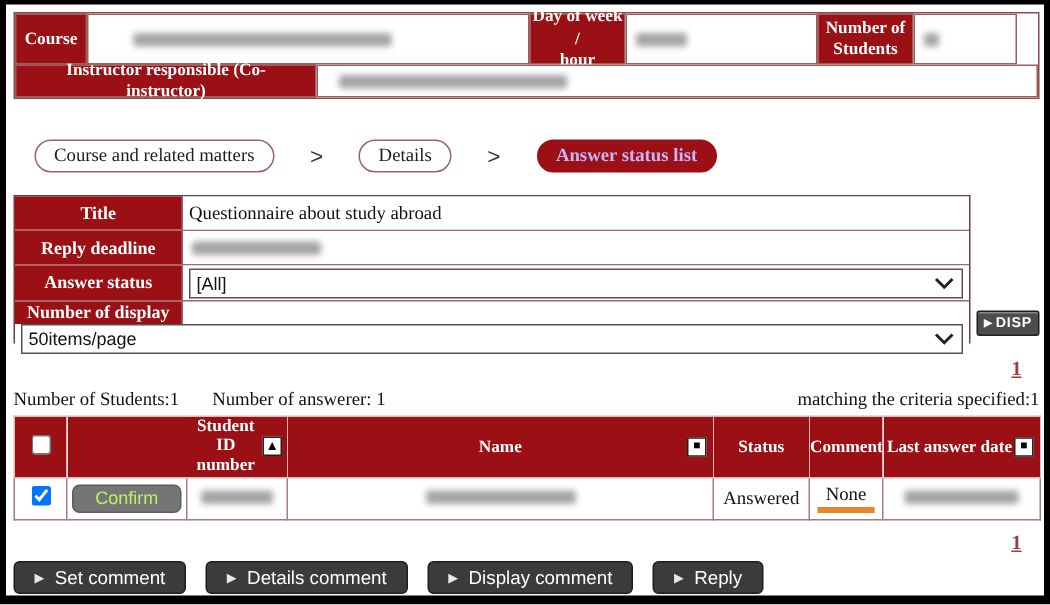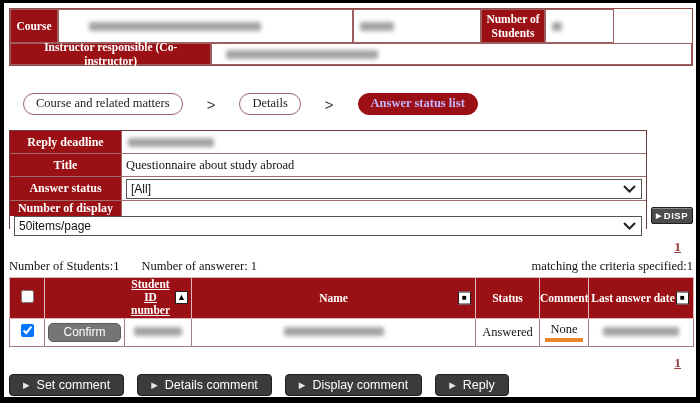--- a/index.html
+++ b/index.html
@@ -64,30 +64,30 @@
   .counts .gap { width:22px; }
   .counts .right { margin-left:auto; }
 
   
   .results { left:5px; top:274px; width:684px; border-collapse:collapse; table-layout:fixed; }
   .results th { background:#9b1014; color:#fff; font-weight:bold; font-size:11.5px;
                 border:1px solid #d8b8b8; height:38px; vertical-align:middle; position:relative; }
   .results td { background:#fff; border:1px solid #a87c7c; height:28px; text-align:center;
                 vertical-align:middle; font-size:12.5px; color:#111; }
   .results { border:1px solid #7d4343; }
-  .id-head { display:flex; align-items:center; justify-content:flex-end; gap:5px; padding-right:3px;text-decoration:underline; }
+  .id-head { display:flex; align-items:center; justify-content:flex-end; gap:5px; padding-right:3px; }
   .id-head .txt { white-space:pre-line; line-height:1.15; text-align:center; }
   .sort-box { width:13px; height:13px; background:#fff; border:1px solid #222; color:#000;
               display:inline-flex; align-items:center; justify-content:center; line-height:1; cursor:pointer; }
   .sort-box.tri { font-size:9px; }
   .sort-box.sq { font-size:8px; }
   .icon-right { position:absolute; right:4px; top:50%; transform:translateY(-50%); }
   input[type=checkbox] { width:13px; height:13px; cursor:pointer; }
 
-  .confirm-btn { background:#757575; border:1px solid #5c5c5c; border-radius:5px; color:#ffffff;
+  .confirm-btn { background:#757575; border:1px solid #5c5c5c; border-radius:5px; color:#bef264;
     font-family:"Liberation Sans", sans-serif; font-size:12px; padding:1px 14px 2px; cursor:pointer; }
   .none-mark { display:inline-block; padding:0 5px 1px; border-bottom:4px solid #e8842b; }
 
   
   .footer { left:5px; top:371px; display:flex; gap:13px; }
   .fbtn { background:#3b3b3b; border:1px solid #1e1e1e; border-radius:4px; color:#fff;
     font-family:"Liberation Sans", sans-serif; font-size:12.5px; height:22px;
     display:flex; align-items:center; gap:7px; padding:0 13px; cursor:pointer; }
   .fbtn .arr { font-size:8.5px; color:#e8e8e8; line-height:1; }
 </style>
@@ -95,20 +95,22 @@
 <body>
 
 <div class="window">
 
   <div class="abs top-table">
     <div class="trow r1">
       <div class="tcell tlabel" style="width:48px">Course</div>
       <div class="tcell tvalue" style="width:295px">
           <span class="blur" style="width:172px;margin-left:24px"></span>
         </div>
+      <div class="tcell tlabel" style="width:64px">Day of week /
+hour</div>
       <div class="tcell tvalue" style="width:128px">
           <span class="blur" style="width:34px"></span>
         </div>
       <div class="tcell tlabel" style="width:64px">Number of
 Students</div>
       <div class="tcell tvalue" style="width:69px">
           <span class="blur" style="width:10px"></span>
         </div>
     </div>
     <div class="trow r2">
@@ -123,28 +125,28 @@
   <div class="abs breadcrumb">
     <span class="pill">Course and related matters</span>
     <span class="crumb-sep">&gt;</span>
     <span class="pill">Details</span>
     <span class="crumb-sep">&gt;</span>
     <span class="pill active">Answer status list</span>
   </div>
 
   <div class="abs filter-table">
     <div class="frow h23">
+      <div class="flabel">Title</div>
+      <div class="fvalue">Questionnaire about study abroad</div>
+    </div>
+    <div class="frow h23">
       <div class="flabel">Reply deadline</div>
       <div class="fvalue">
           <span class="blur" style="width:86px;margin-left:2px"></span>
         </div>
-    </div>
-    <div class="frow h23">
-      <div class="flabel">Title</div>
-      <div class="fvalue">Questionnaire about study abroad</div>
     </div>
     <div class="frow h24">
       <div class="flabel">Answer status</div>
       <div class="fvalue">
         <span class="select-wrap">
           <select><option>[All]</option></select>
           <svg class="chev" width="13" height="8" viewBox="0 0 13 8">
               <path d="M1 1 L6.5 6.5 L12 1" fill="none" stroke="#222" stroke-width="2"></path>
             </svg>
         </span>

